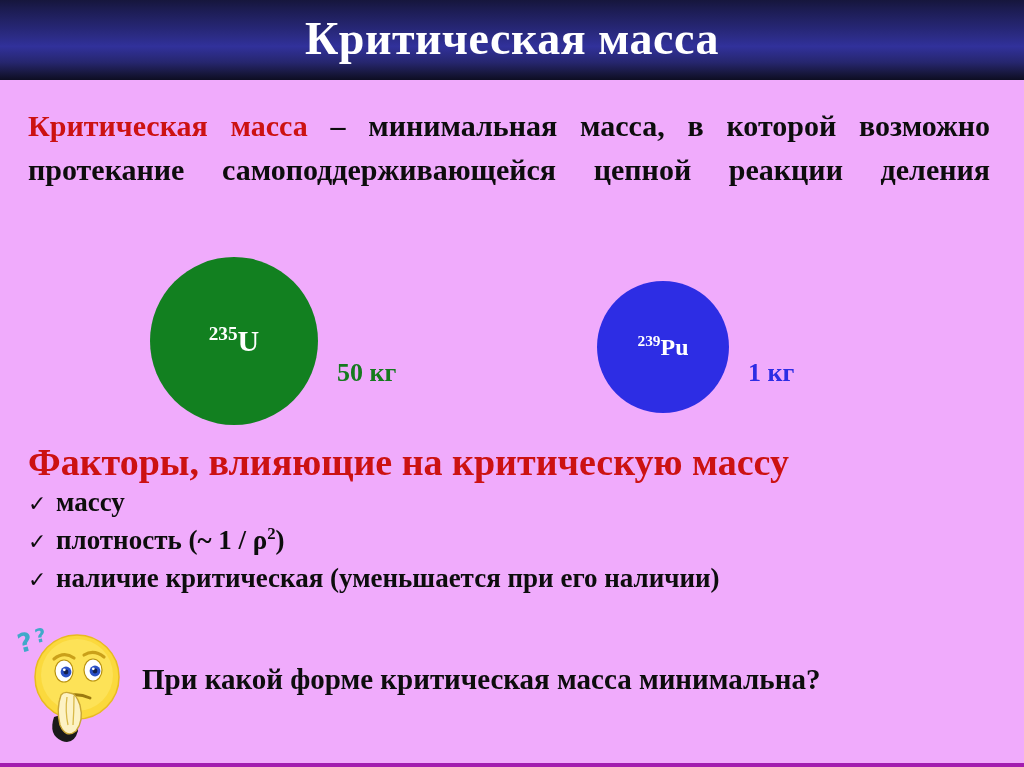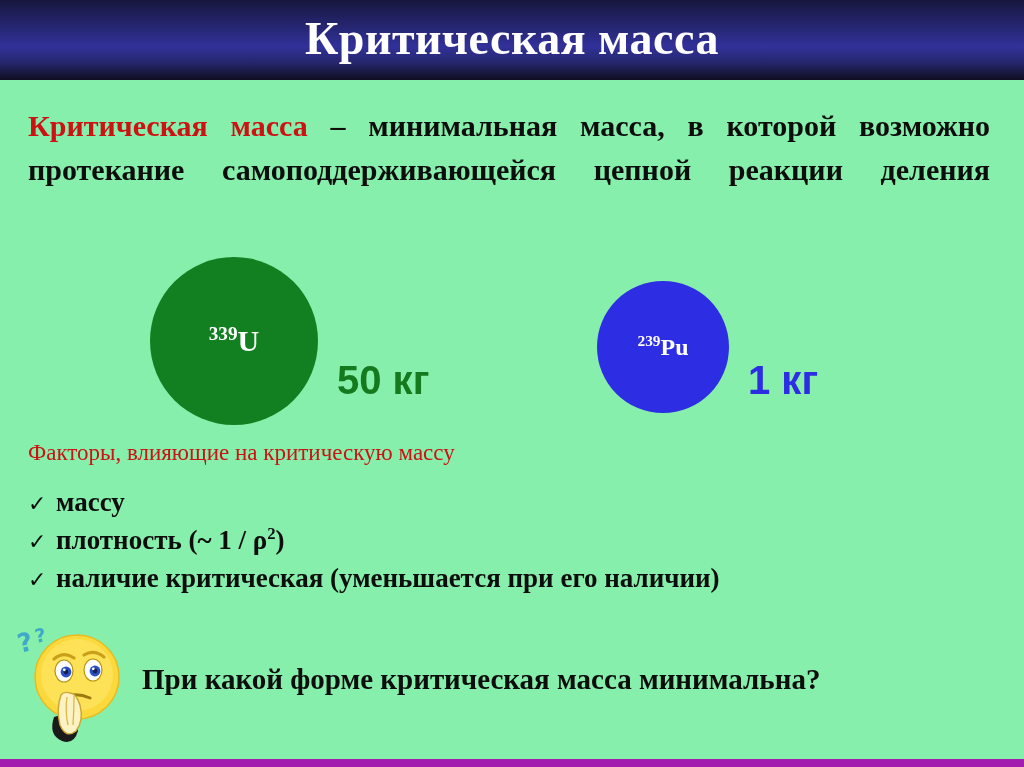--- a/index.html
+++ b/index.html
@@ -8,24 +8,24 @@
     padding: 0;
     background: #ffffff;
   }
   body {
     font-family: "Liberation Serif", "DejaVu Serif", serif;
   }
   #slide {
     position: relative;
     width: 1024px;
     height: 767px;
-    background: #86efac;
+    background: #f0abfc;
     overflow: hidden;
     box-sizing: border-box;
-    border-bottom: 8px solid #a21caf;
+    border-bottom: 4px solid #a21caf;
   }
 
   
   #header {
     position: absolute;
     left: 0;
     top: 0;
     width: 1024px;
     height: 80px;
     background: linear-gradient(to bottom,
@@ -107,43 +107,43 @@
   #circle-u235 .circle-label { font-size: 30px; }
   #circle-pu239 .circle-label { font-size: 24px; }
   .circle-label sup {
     font-size: 0.64em;
     vertical-align: super;
     line-height: 0;
   }
 
   .mass-label {
     position: absolute;
-    font-size: 40px;
-    font-weight: bold;
-    white-space: nowrap;
-    font-family: Liberation Sans, sans-serif;
+    font-size: 26px;
+    font-weight: bold;
+    white-space: nowrap;
+    font-family: Liberation Serif, serif;
   }
   #mass-u235 {
     left: 337px;
     top: 358px;
     color: #157a1e;
   }
   #mass-pu239 {
     left: 748px;
     top: 358px;
     color: #2d2de4;
   }
 
   
   #factors-heading {
     position: absolute;
     left: 28px;
     top: 440px;
-    font-size: 23px;
-    font-weight: normal;
+    font-size: 38px;
+    font-weight: bold;
     color: #cc1212;
     white-space: nowrap;
   }
   #factors-list {
     position: absolute;
     left: 28px;
     top: 483px;
     width: 960px;
     list-style: none;
     margin: 0;
@@ -205,21 +205,21 @@
   <div id="header">
     <div id="header-title">Критическая масса</div>
   </div>
 
   <div id="definition">
     <span class="accent-red">Критическая масса</span><span> – минимальная масса, в которой возможно протекание самоподдерживающейся цепной реакции деления</span>
     <span class="just-filler"></span>
   </div>
 
   <div class="circle" id="circle-u235">
-    <span class="circle-label"><sup>339</sup><span>U</span></span>
+    <span class="circle-label"><sup>235</sup><span>U</span></span>
   </div>
   <div class="mass-label" id="mass-u235">50 кг</div>
 
   <div class="circle" id="circle-pu239">
     <span class="circle-label"><sup>239</sup><span>Pu</span></span>
   </div>
   <div class="mass-label" id="mass-pu239">1 кг</div>
 
   <div id="factors-heading">Факторы, влияющие на критическую массу</div>
 

